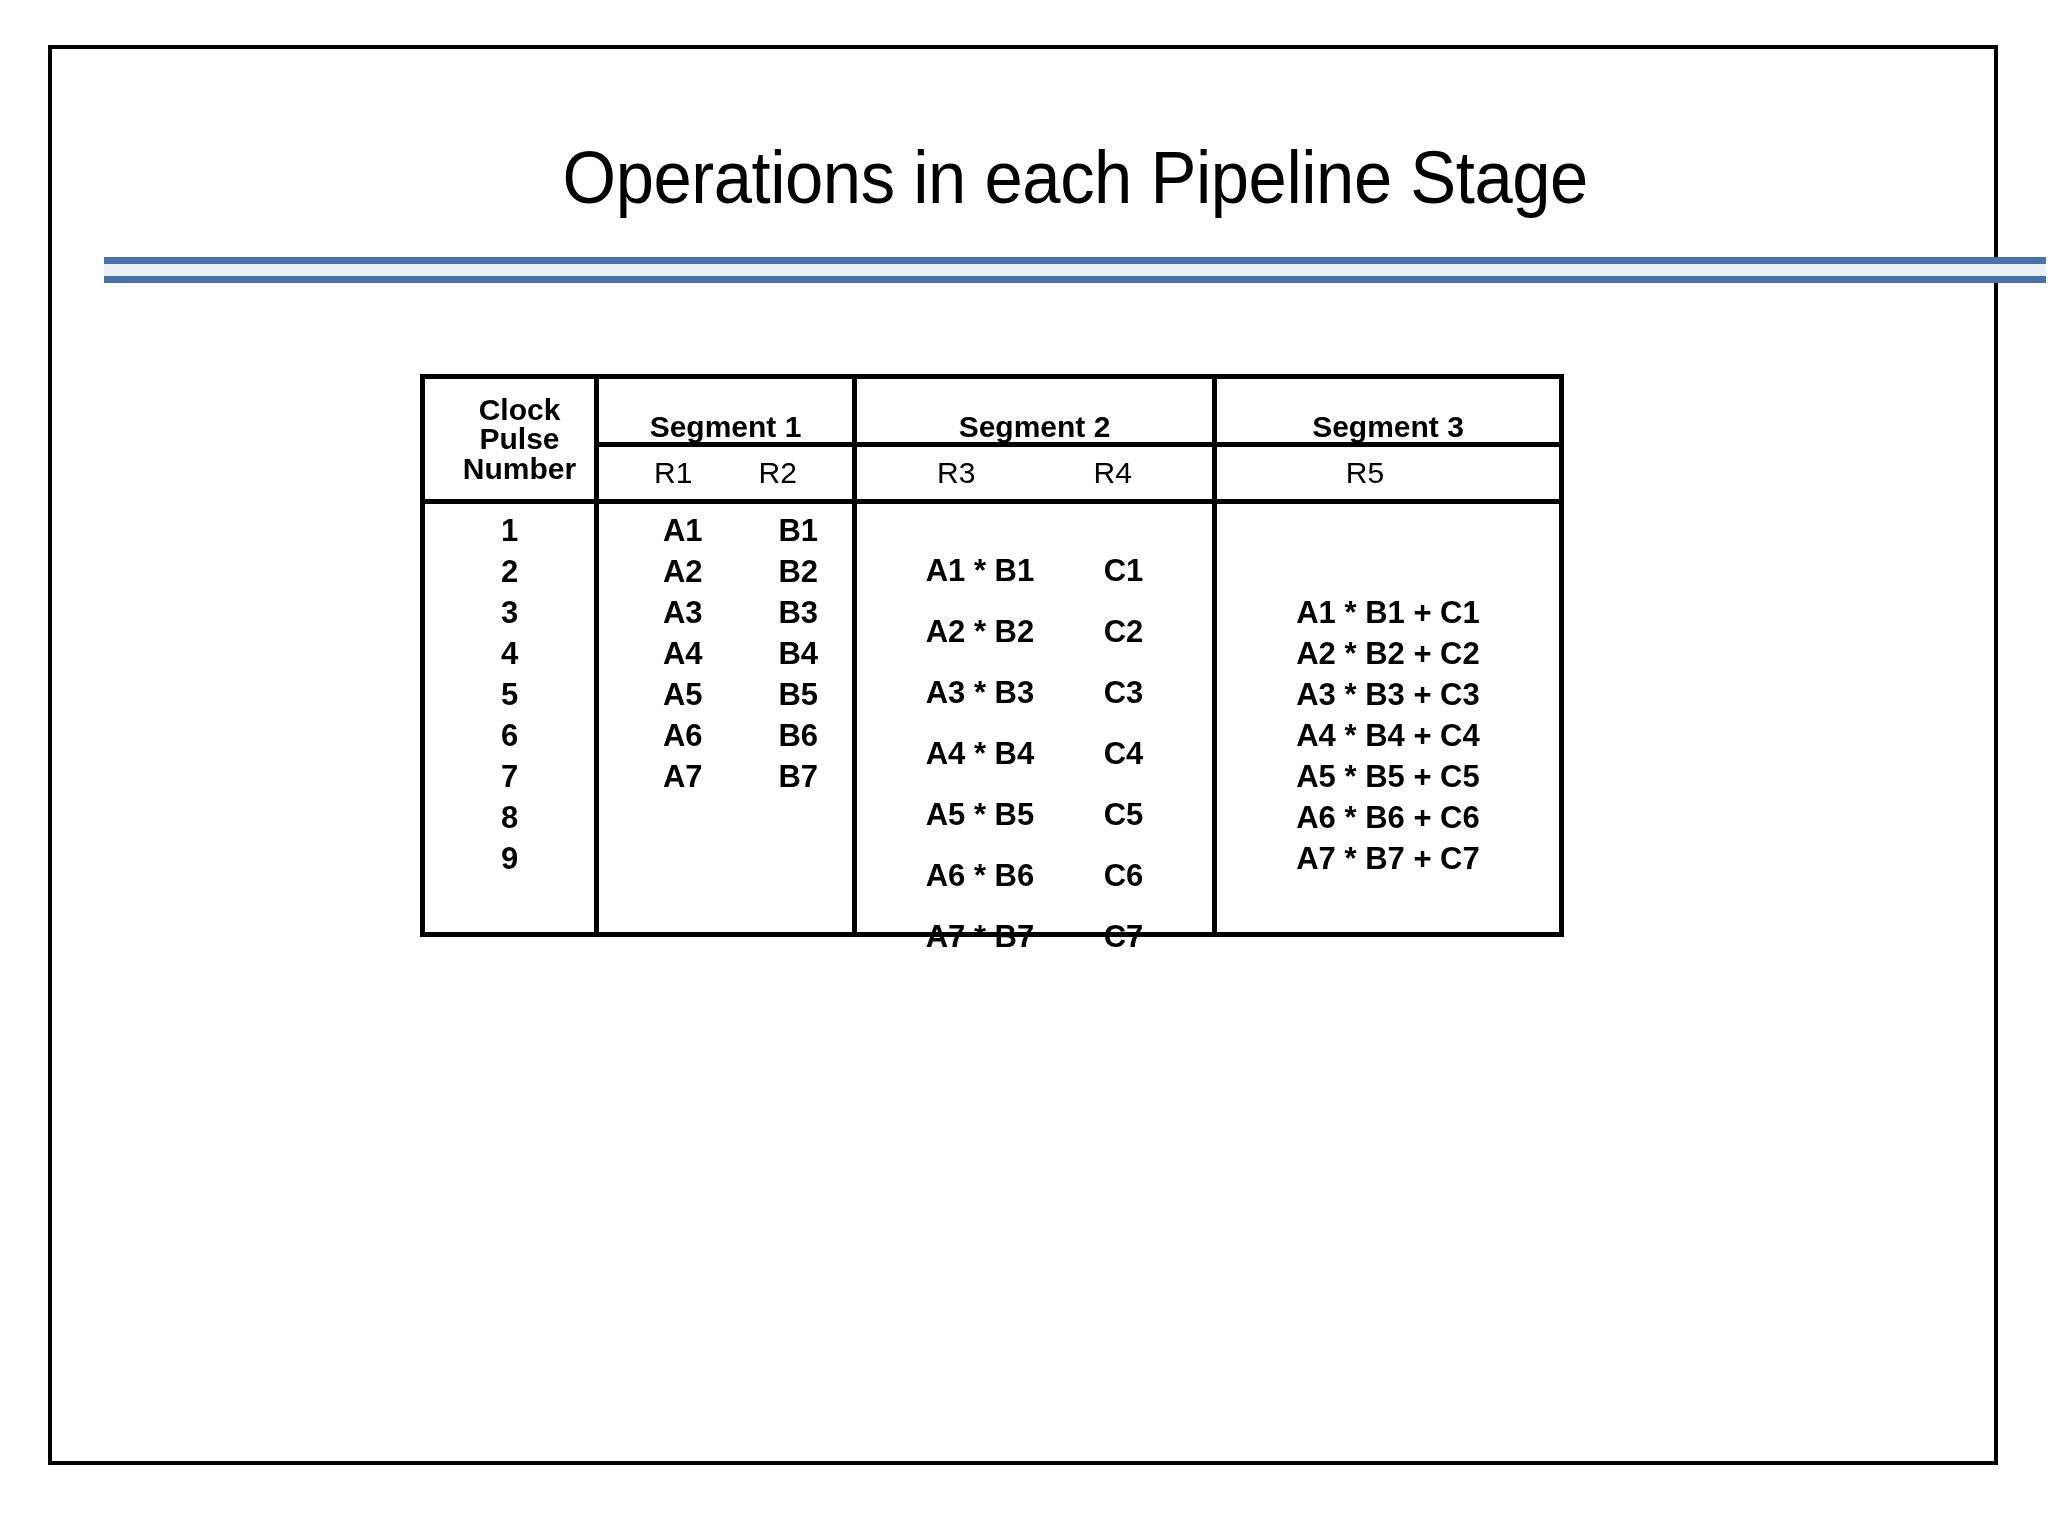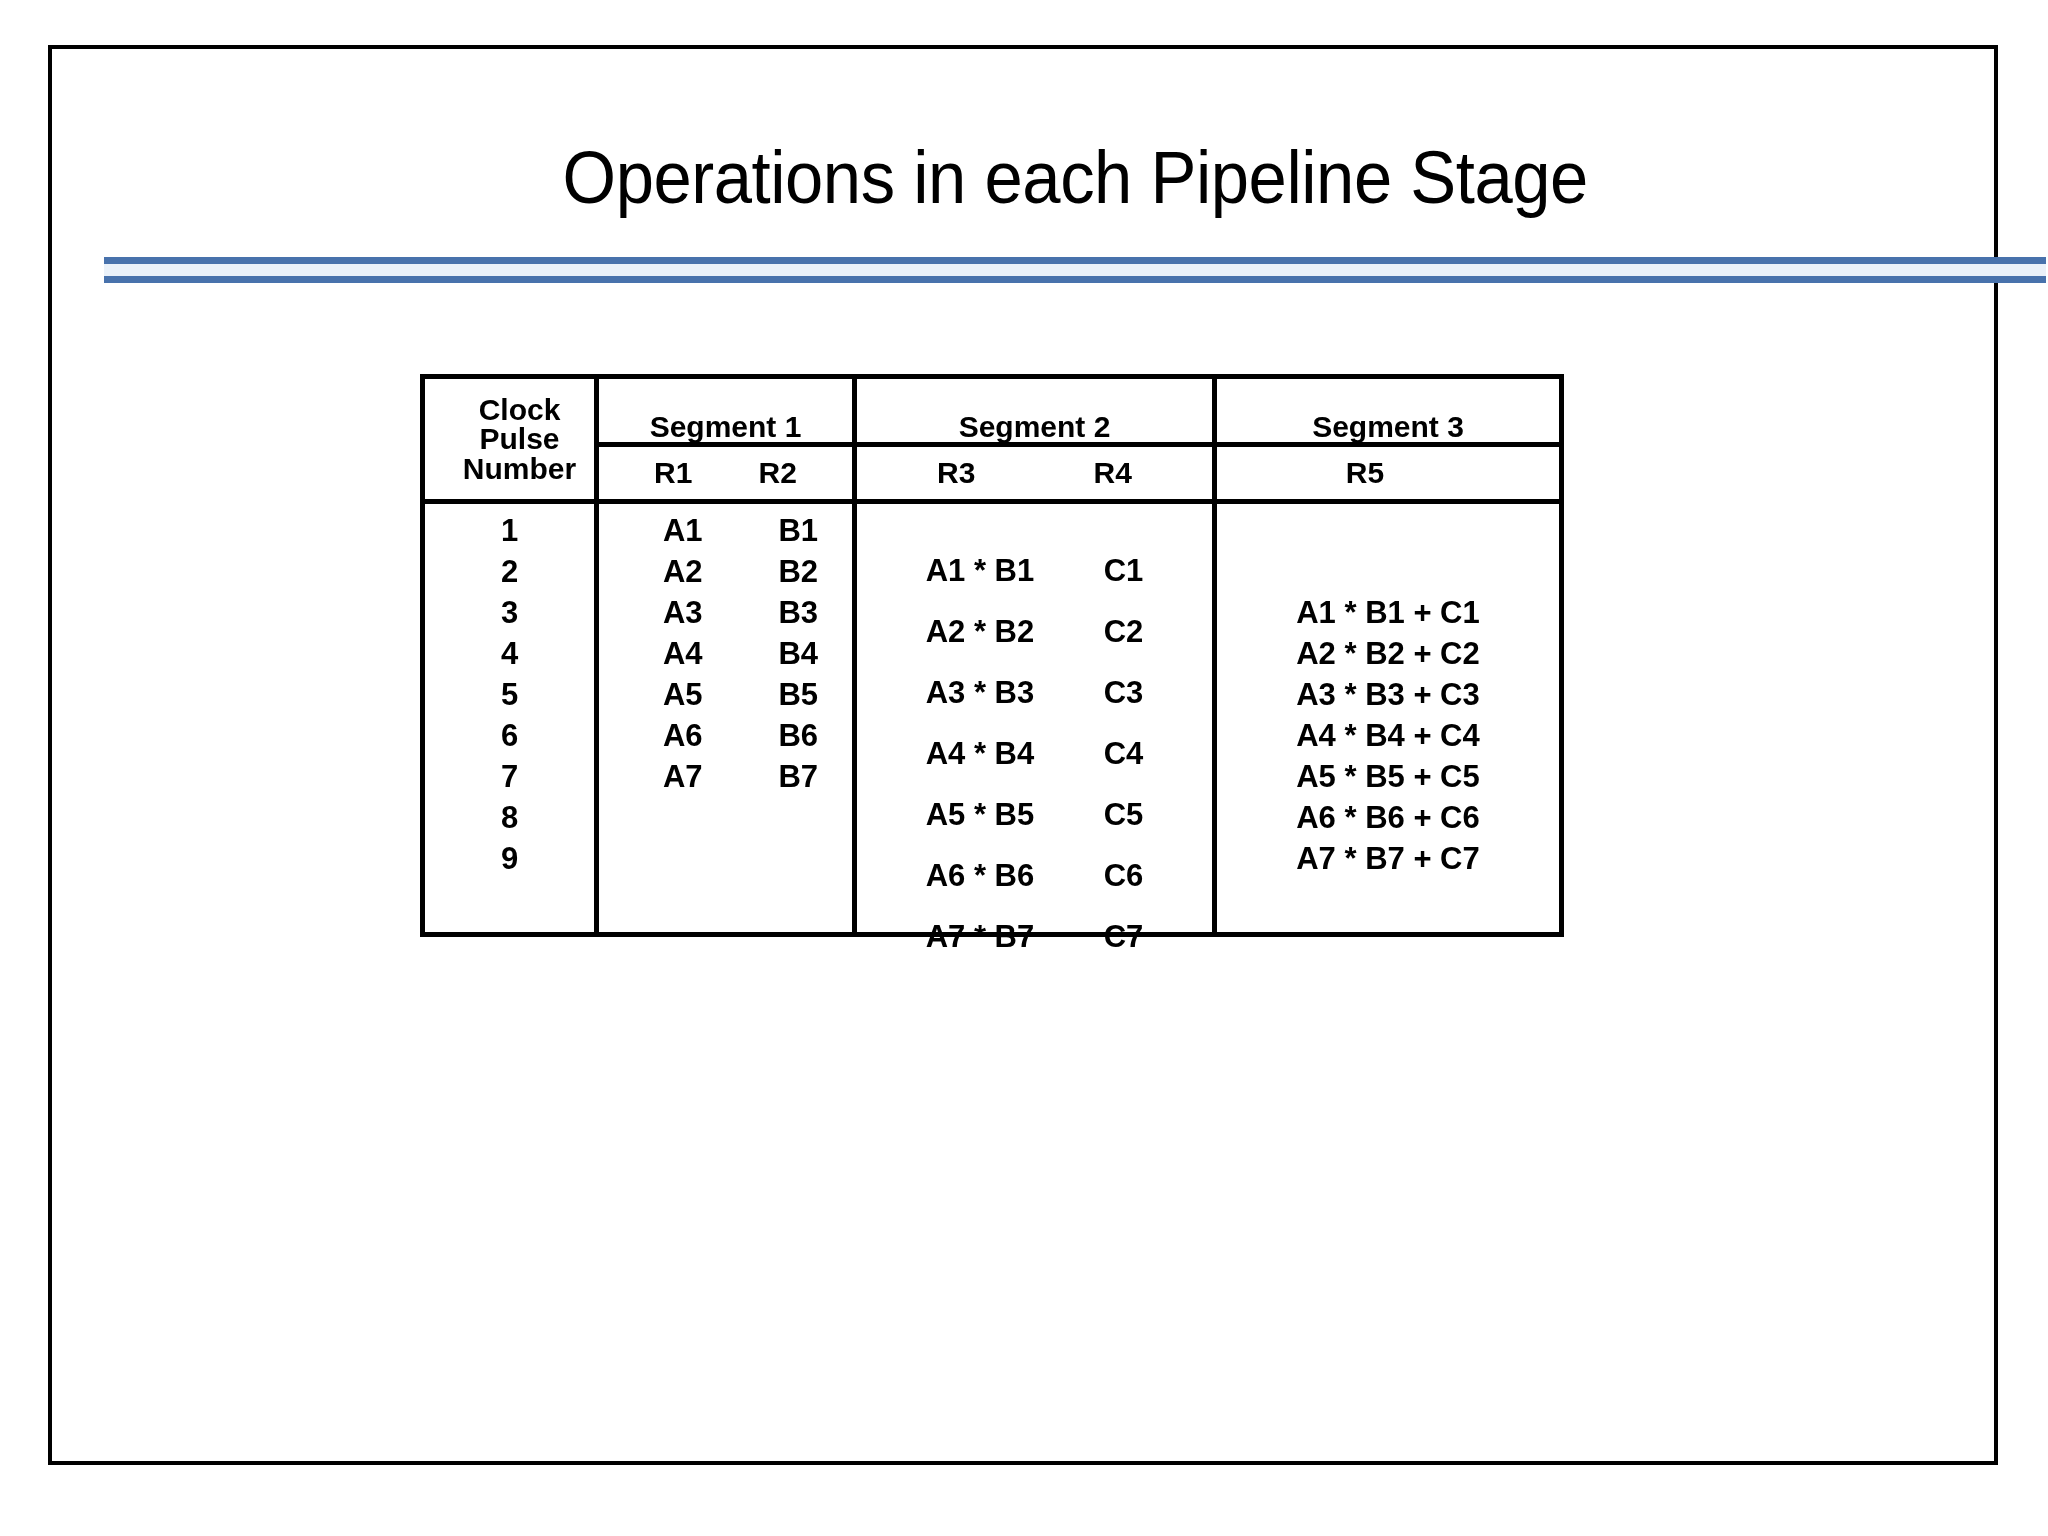--- a/index.html
+++ b/index.html
@@ -150,21 +150,21 @@
   .seg-title.s2 { left: 432px; width: 355px; }
   .seg-title.s3 { left: 792px; width: 342px; }
 
   .reg-row {
     position: absolute;
     top: 68px;
     height: 52px;
     display: flex;
     align-items: center;
     font-size: 30px;
-    font-weight: bold;
+    font-weight: normal;
     color: #000;
   }
   .reg-row.s1 { left: 174px; width: 253px; justify-content: space-around; padding: 0 22px; box-sizing: border-box;}
   .reg-row.s2 { left: 432px; width: 355px; justify-content: space-around; padding: 0 21px; box-sizing: border-box;}
   .reg-row.s3 { left: 792px; width: 296px; justify-content: center; }
 
   
   .bodycol {
     position: absolute;
     top: 125px;

